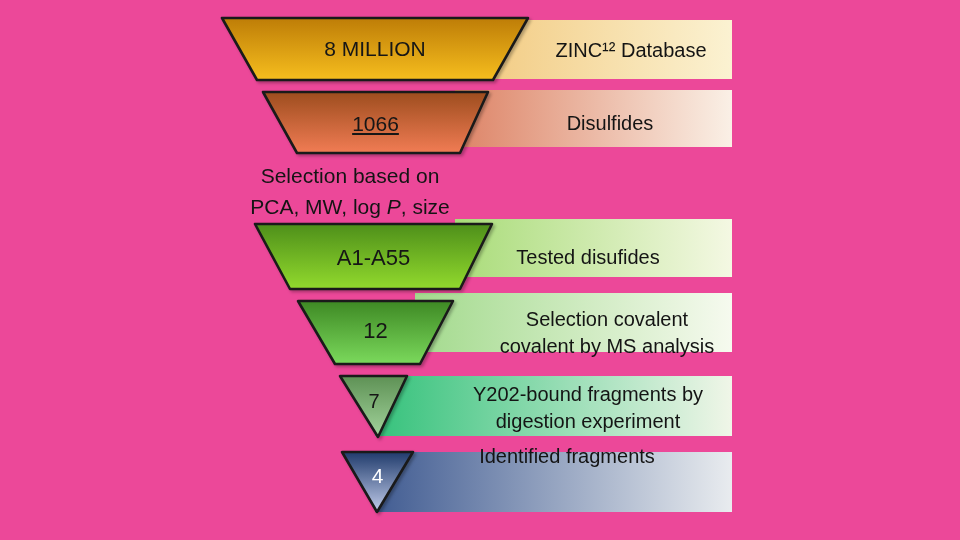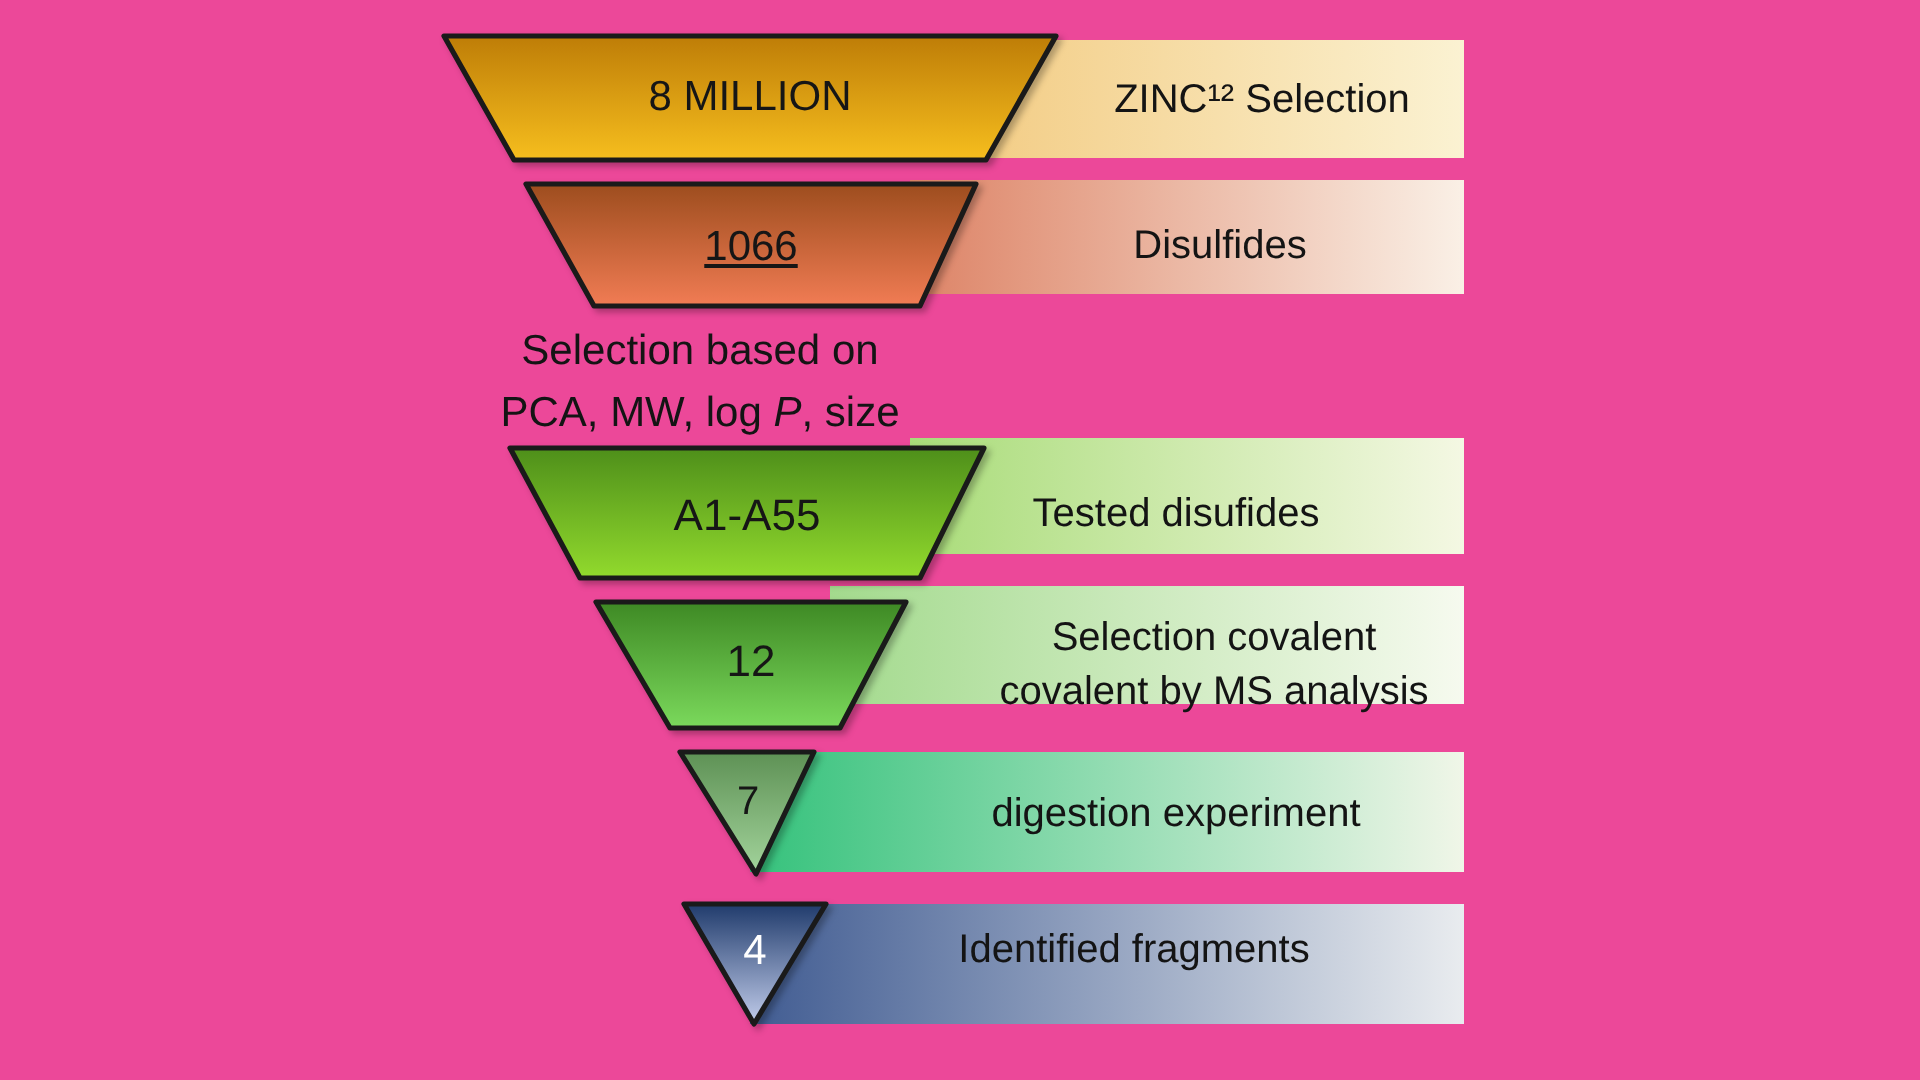--- a/index.html
+++ b/index.html
@@ -98,30 +98,31 @@
     <polygon class="shape" points="342,452 413,452 377,512" fill="url(#gs5)"></polygon>
   </svg>
 
   <div class="ov count" style="left:222px;top:20px;width:306px;height:58px;">8 MILLION</div>
   <div class="ov count" style="left:263px;top:96px;width:225px;height:55px;text-decoration:underline;">1066</div>
   <div class="ov count bold fs22" style="left:255px;top:228px;width:237px;height:61px;">A1-A55</div>
   <div class="ov count fs22" style="left:298px;top:301px;width:155px;height:61px;">12</div>
   <div class="ov count fs20" style="left:340px;top:380px;width:68px;height:42px;">7</div>
   <div class="ov count bold white" style="left:342px;top:454px;width:71px;height:44px;">4</div>
 
-  <div class="ov label" style="left:530px;top:20px;width:202px;height:59px;">ZINC¹² Selection</div>
+  <div class="ov label" style="left:530px;top:20px;width:202px;height:59px;">ZINC¹² Database</div>
   <div class="ov label" style="left:488px;top:94px;width:244px;height:57px;">Disulfides</div>
   <div class="ov label" style="left:428px;top:228px;width:320px;height:58px;">Tested disufides</div>
   <div class="ov label two-line" style="left:447px;top:305px;width:320px;height:56px;">
     <span class="line">Selection covalent</span>
     <span class="line">covalent by MS analysis</span>
   </div>
   <div class="ov label two-line" style="left:423px;top:380px;width:330px;height:55px;">
+    <span class="line">Y202-bound fragments by</span>
     <span class="line">digestion experiment</span>
   </div>
-  <div class="ov label" style="left:407px;top:445px;width:320px;height:60px;">Identified fragments</div>
+  <div class="ov label" style="left:407px;top:426px;width:320px;height:60px;">Identified fragments</div>
 
   <div id="annotation">
     <span class="aline">Selection based on</span>
     <span class="aline"><span>PCA, MW, log </span><span class="ital">P</span><span>, size</span></span>
   </div>
 
 </div>
 
 </body></html>

